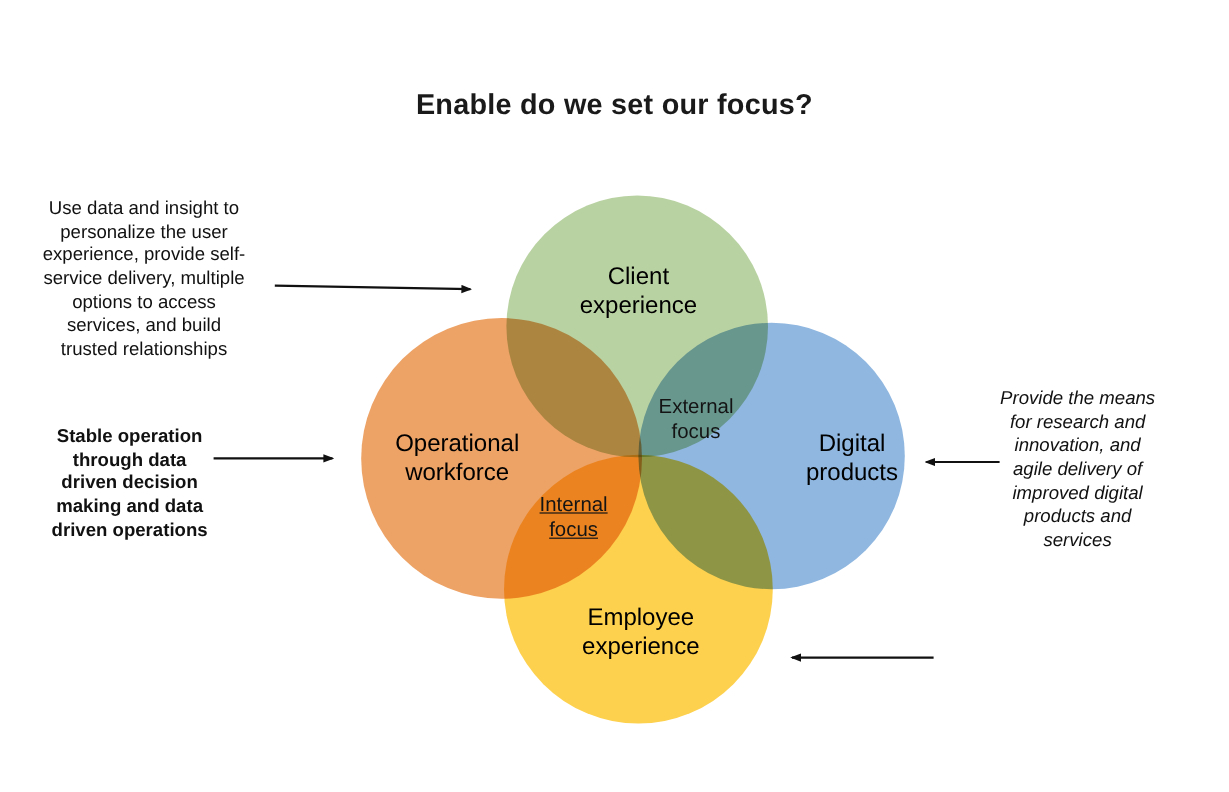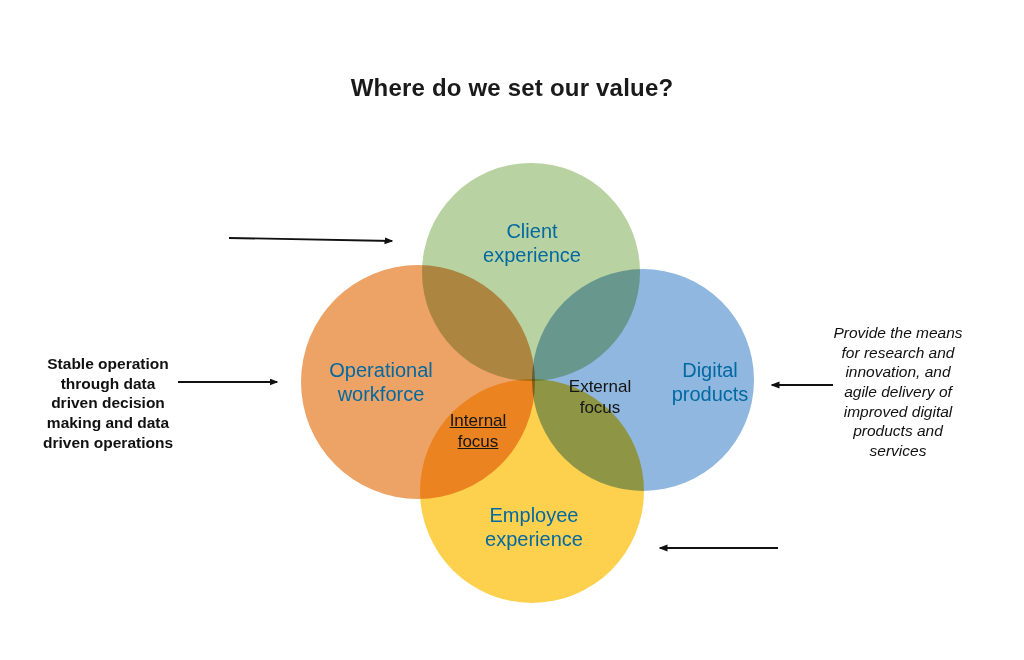--- a/index.html
+++ b/index.html
@@ -19,52 +19,52 @@
   .venn{position:absolute;inset:0;isolation:isolate;}
   .circle{position:absolute;border-radius:50%;mix-blend-mode:multiply;}
   .c-client      {left:422px;top:163px;width:218px;height:218px;}
   .c-operational {left:301px;top:265px;width:234px;height:234px;}
   .c-digital     {left:532px;top:269px;width:222px;height:222px;}
   .c-employee    {left:420px;top:379px;width:224px;height:224px;}
 
   
   .lbl{
     position:absolute;text-align:center;white-space:pre-line;
-    font-size:20px;line-height:1.22;color:#0369a1;
+    font-size:20px;line-height:1.22;color:#000000;
   }
   .l-client      {left:432px;top:219px;width:200px;}
   .l-operational {left:281px;top:358px;width:200px;}
   .l-digital     {left:610px;top:358px;width:200px;}
   .l-employee    {left:434px;top:503px;width:200px;}
   .lbl-small{
     position:absolute;text-align:center;white-space:pre-line;
     font-size:17px;line-height:1.25;color:#141414;
   }
-  .l-external{left:540px;top:328px;width:120px;margin-top:48px;}
+  .l-external{left:520px;top:328px;width:120px;}
   .l-internal{left:418px;top:410px;width:120px;text-decoration:underline;}
 
   
   .note{
     position:absolute;text-align:center;white-space:pre-line;
     font-size:15.5px;line-height:1.27;color:#111111;
   }
   .n-client      {left:4px;  top:164px;width:232px;}
   .n-operational {left:26px; top:354px;width:164px;font-weight:bold;}
   .n-digital     {left:810px;top:323px;width:176px;font-style:italic;}
   .n-employee    {left:772px;top:487px;width:204px;}
 
   .arrows{position:absolute;left:0;top:0;pointer-events:none;}
   .arrows line{stroke:#111111;stroke-width:1.8;}
 </style>
 </head>
 <body>
 
 <div class="canvas">
 
-  <div class="title">Where do we set our value?</div>
+  <div class="title">Enable do we set our focus?</div>
 
   <div class="venn">
     <div class="circle c-client" style="background: rgb(185, 210, 162);"></div>
     <div class="circle c-operational" style="background: rgb(237, 162, 102);"></div>
     <div class="circle c-digital" style="background: rgb(143, 183, 224);"></div>
     <div class="circle c-employee" style="background: rgb(253, 208, 78);"></div>
   </div>
 
   <div class="lbl l-client">Client
 experience</div>
@@ -73,20 +73,27 @@
   <div class="lbl l-digital">Digital
 products</div>
   <div class="lbl l-employee">Employee
 experience</div>
 
   <div class="lbl-small l-external">External
 focus</div>
   <div class="lbl-small l-internal">Internal
 focus</div>
 
+  <div class="note n-client">Use data and insight to
+personalize the user
+experience, provide self-
+service delivery, multiple
+options to access
+services, and build
+trusted relationships</div>
   <div class="note n-operational">Stable operation
 through data
 driven decision
 making and data
 driven operations</div>
   <div class="note n-digital">Provide the means
 for research and
 innovation, and
 agile delivery of
 improved digital

